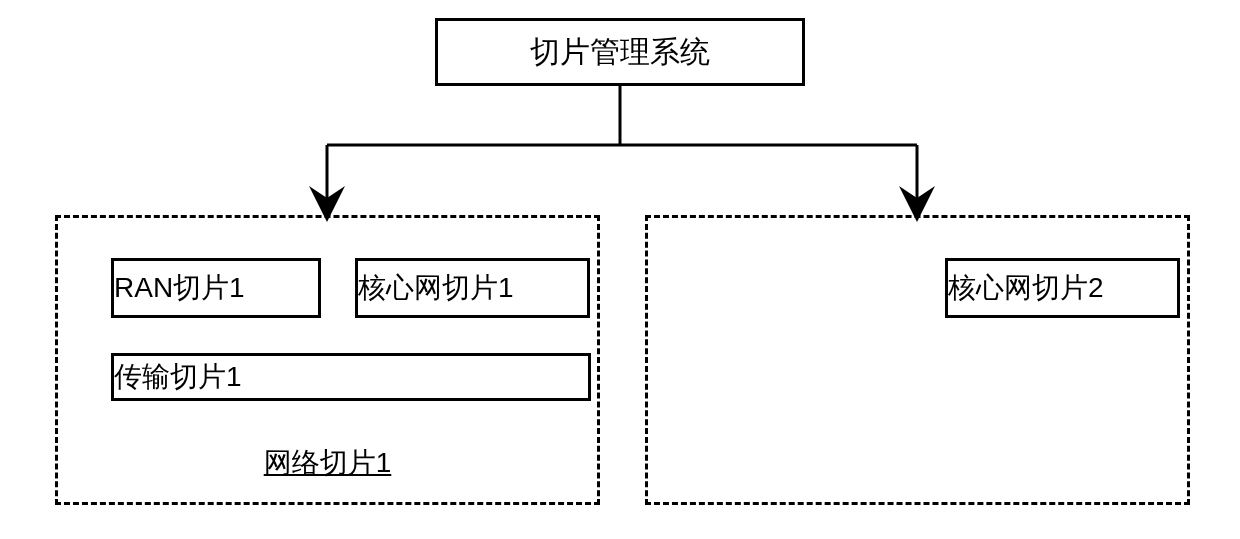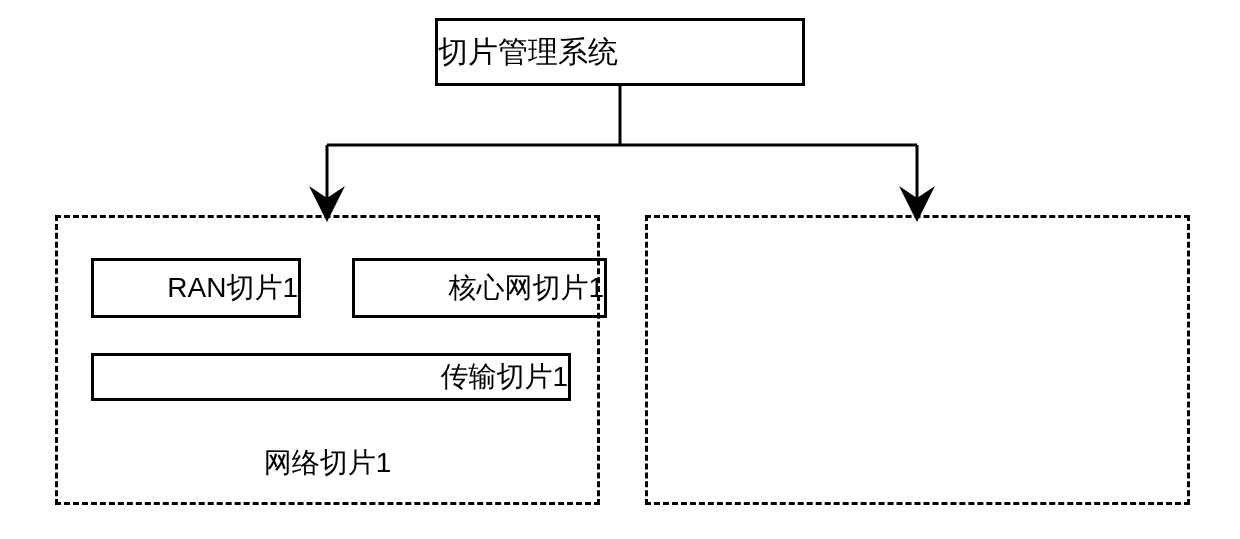--- a/index.html
+++ b/index.html
@@ -12,49 +12,51 @@
     }
     .manager-box {
       position: absolute;
       left: 435px;
       top: 18px;
       width: 370px;
       height: 68px;
       border: 3px solid #000;
       display: flex;
       align-items: center;
-      justify-content: flex-start;
+      justify-content: center;
       font-size: 30px;
     }
     .slice {
       position: absolute;
       top: 215px;
       width: 545px;
       height: 290px;
       border: 3px dashed #000;
     }
     .slice-left { left: 55px; }
     .slice-right { left: 645px; }
     .inner-box {
       position: absolute;
       border: 3px solid #000;
       display: flex;
       align-items: center;
-      justify-content: flex-end;
+      justify-content: flex-start;
       font-size: 28px;
+      margin-left: 20px;
     }
     .ran-box { left: 33px; top: 40px; width: 210px; height: 60px; }
-    .core-box { left: 294px; top: 40px; width: 255px; height: 60px; padding-left: 24px; }
+    .core-box { left: 277px; top: 40px; width: 235px; height: 60px; }
     .trans-box { left: 33px; top: 135px; width: 480px; height: 48px; }
     .slice-label {
       position: absolute;
       left: 0; right: 0;
       bottom: 20px;
       text-align: center;
       font-size: 28px;
+      text-decoration: underline;
     }
     svg.connectors {
       position: absolute;
       left: 0; top: 0;
       width: 1240px; height: 539px;
       pointer-events: none;
     }
   </style>
 </head>
 <body>
@@ -82,13 +84,16 @@
   <div class="inner-box core-box">
     <span>核心网切片1</span>
   </div>
   <div class="inner-box trans-box">
     <span>传输切片1</span>
   </div>
   <div class="slice-label">网络切片1</div>
 </div>
 
 <div class="slice slice-right">
+  <div class="inner-box core-box">
+    <span>核心网切片2</span>
+  </div>
 </div>
 
 </body></html>

